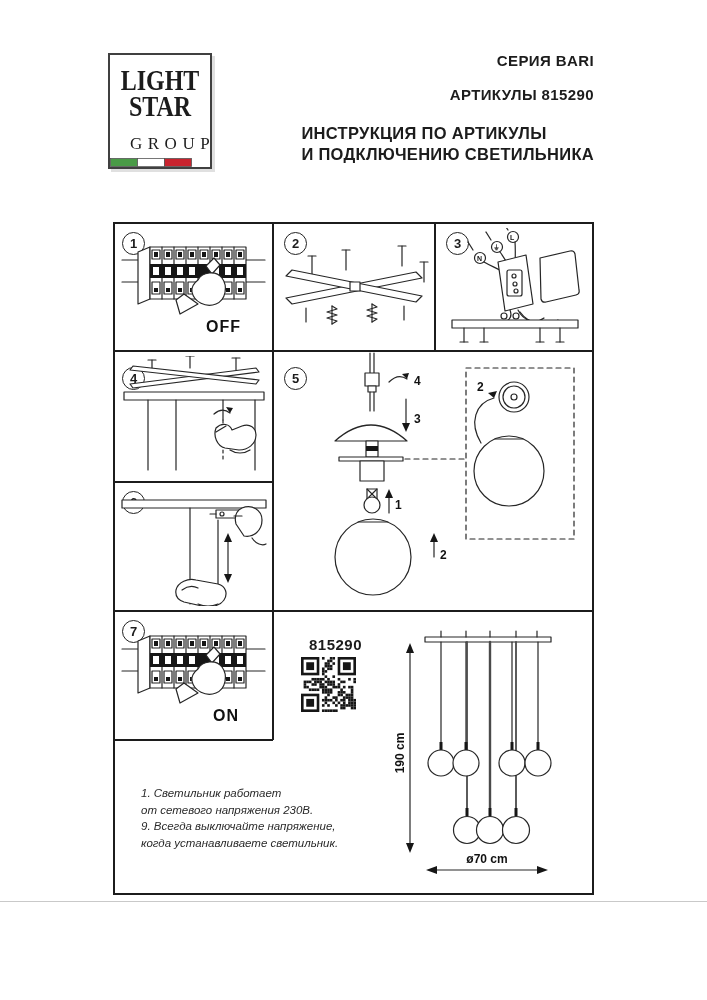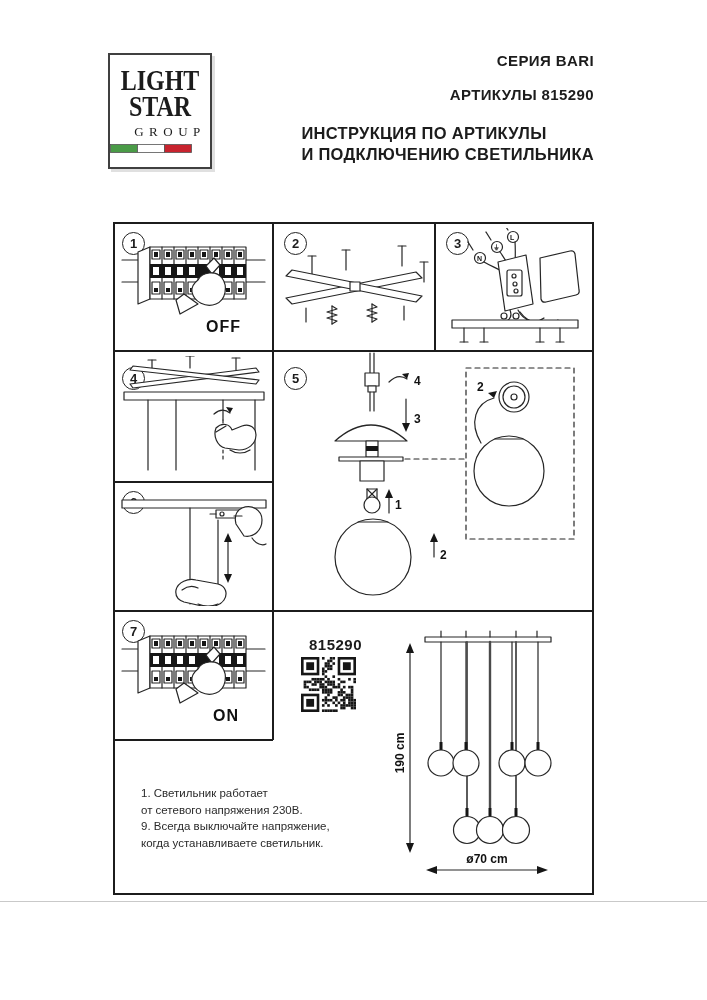--- a/index.html
+++ b/index.html
@@ -6,41 +6,41 @@
   .page{position:relative;width:707px;height:1000px;background:#fff;overflow:hidden;
         font-family:"Liberation Sans","DejaVu Sans",sans-serif;color:#1c1c1c;}
   .abs{position:absolute;}
   .line{position:absolute;background:#1c1c1c;}
   
   .logo-box{left:108px;top:53px;width:104px;height:116px;border:2px solid #404040;
             box-shadow:3px 3px 0 rgba(0,0,0,.12);text-align:center;box-sizing:border-box;background:#fff;}
   .logo-word{font-family:"Liberation Serif","DejaVu Serif",serif;font-weight:700;font-size:30px;
              line-height:26px;transform:scaleX(.8);letter-spacing:0;}
   .logo-top{margin-top:12px;}
-  .logo-group{font-family:"Liberation Serif","DejaVu Serif",serif;font-weight:400;font-size:13px;
-              letter-spacing:5.5px;padding-left:20px;margin-top:5px;}
+  .logo-group{font-family:"Liberation Serif","DejaVu Serif",serif;font-weight:400;font-size:17px;
+              letter-spacing:5.5px;padding-left:20px;margin-top:15px;}
   .flag{margin-top:4px;}
   .hdr{right:113px;text-align:left;font-weight:700;}
   .hdr-series{top:52px;font-size:15px;letter-spacing:.4px;}
   .hdr-article{top:86px;font-size:15px;letter-spacing:.4px;}
   .hdr-title{top:123px;font-size:16.5px;line-height:21px;letter-spacing:.3px;}
   
   .sheet{left:113px;top:222px;width:481px;height:673px;border:2px solid #1c1c1c;box-sizing:border-box;}
   .circle-num{width:23px;height:23px;border:1.6px solid #222;border-radius:50%;box-sizing:border-box;
               display:flex;align-items:center;justify-content:center;font-size:13px;font-weight:700;background:#fff;}
   svg{display:block;}
   svg text{font-family:"Liberation Sans","DejaVu Sans",sans-serif;}
   .draw{stroke:#262626;stroke-width:1.2;fill:none;stroke-linecap:round;stroke-linejoin:round;}
   .drawf{stroke:#262626;stroke-width:1.2;fill:#fff;stroke-linejoin:round;}
   .ink{fill:#161616;stroke:none;}
   .lbl{font-size:12px;font-weight:700;fill:#111;}
   .biglbl{font-size:16px;font-weight:700;fill:#111;letter-spacing:1px;}
   
   .article-code{left:288px;top:636px;font-size:15px;font-weight:700;letter-spacing:.5px;margin-left:21px;}
-  .notes{left:141px;top:785px;width:200px;font-size:11.5px;line-height:16.5px;color:#2a2a2a;}
+  .notes{left:141px;top:785px;width:200px;font-size:11.5px;line-height:16.5px;color:#2a2a2a;font-style:italic;}
   .dim-label{font-size:12px;font-weight:700;fill:#111;}
   .page-edge{left:0;top:901px;width:707px;height:1px;background:#c9c9c9;}
 </style>
 </head>
 <body>
 
 <div class="page">
 
   <div class="abs logo-box">
     <div class="logo-word logo-top">LIGHT</div>

